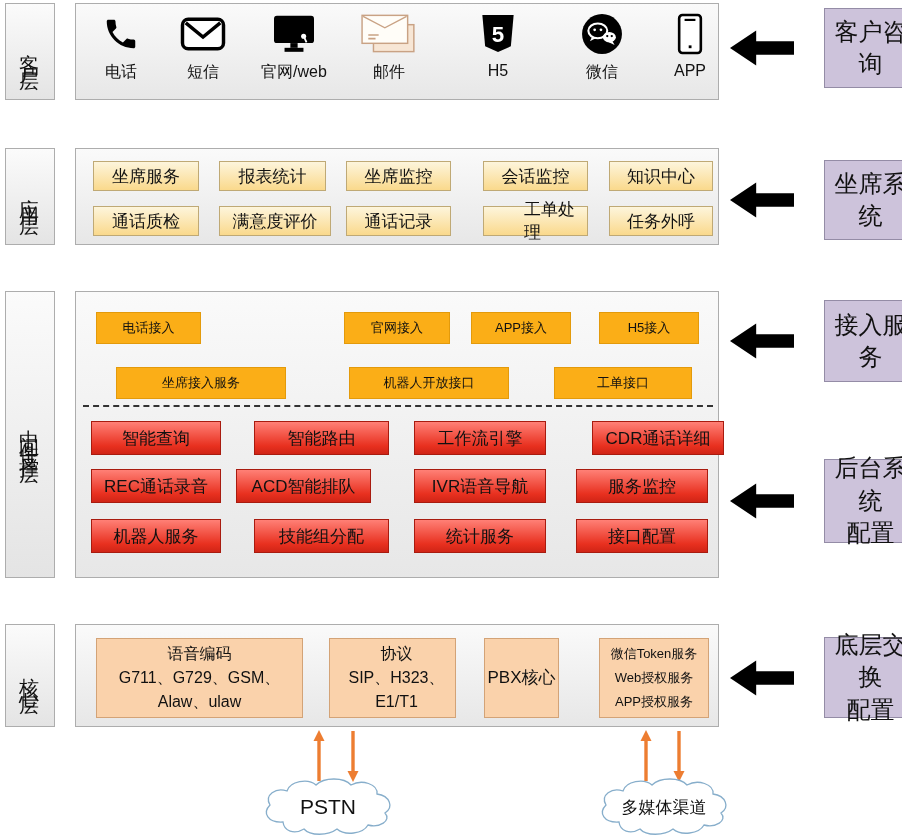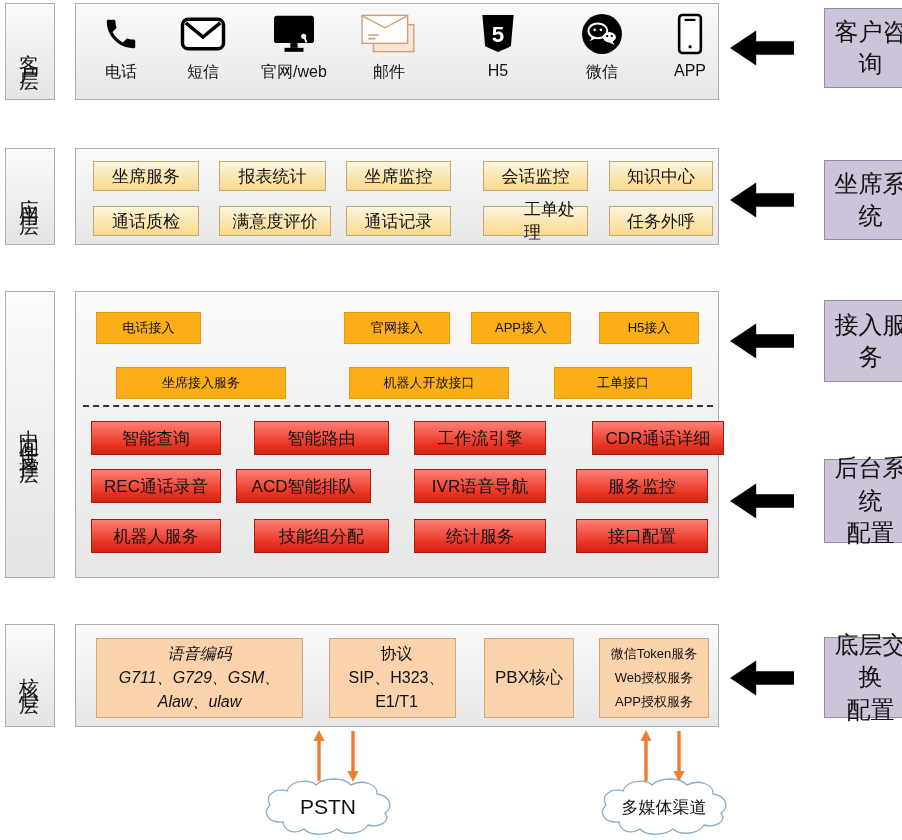--- a/index.html
+++ b/index.html
@@ -179,31 +179,31 @@
     <div class="rbox" style="left:160px;top:177px;width:135px;">ACD智能排队</div>
     <div class="rbox" style="left:338px;top:177px;width:132px;">IVR语音导航</div>
     <div class="rbox" style="left:500px;top:177px;width:132px;">服务监控</div>
     <div class="rbox" style="left:15px;top:227px;width:130px;">机器人服务</div>
     <div class="rbox" style="left:178px;top:227px;width:135px;">技能组分配</div>
     <div class="rbox" style="left:338px;top:227px;width:132px;">统计服务</div>
     <div class="rbox" style="left:500px;top:227px;width:132px;">接口配置</div>
   </div>
 
   <div class="panel" style="top:624px;height:103px;">
-    <div class="pbox" style="left:20px;top:13px;width:207px;font-style:italic;">
+    <div class="pbox" style="left:20px;top:13px;width:207px;">
       <div>语音编码</div>
       <div>G711、G729、GSM、</div>
       <div>Alaw、ulaw</div>
     </div>
     <div class="pbox" style="left:253px;top:13px;width:127px;padding-left:8px;">
       <div>协议</div>
       <div>SIP、H323、</div>
       <div>E1/T1</div>
     </div>
-    <div class="pbox" style="left:408px;top:13px;width:90px;font-size:17px;">PBX核心</div>
+    <div class="pbox" style="left:408px;top:13px;width:75px;font-size:17px;">PBX核心</div>
     <div class="pbox small" style="left:523px;top:13px;width:110px;">
       <div>微信Token服务</div>
       <div>Web授权服务</div>
       <div>APP授权服务</div>
     </div>
   </div>
 
   <svg class="blk-arrow" style="left:730px;top:28px;" viewBox="0 0 66 40">
       <polygon points="0,20 27,2 27,13 66,13 66,27 27,27 27,38" fill="#000"></polygon>
     </svg>

